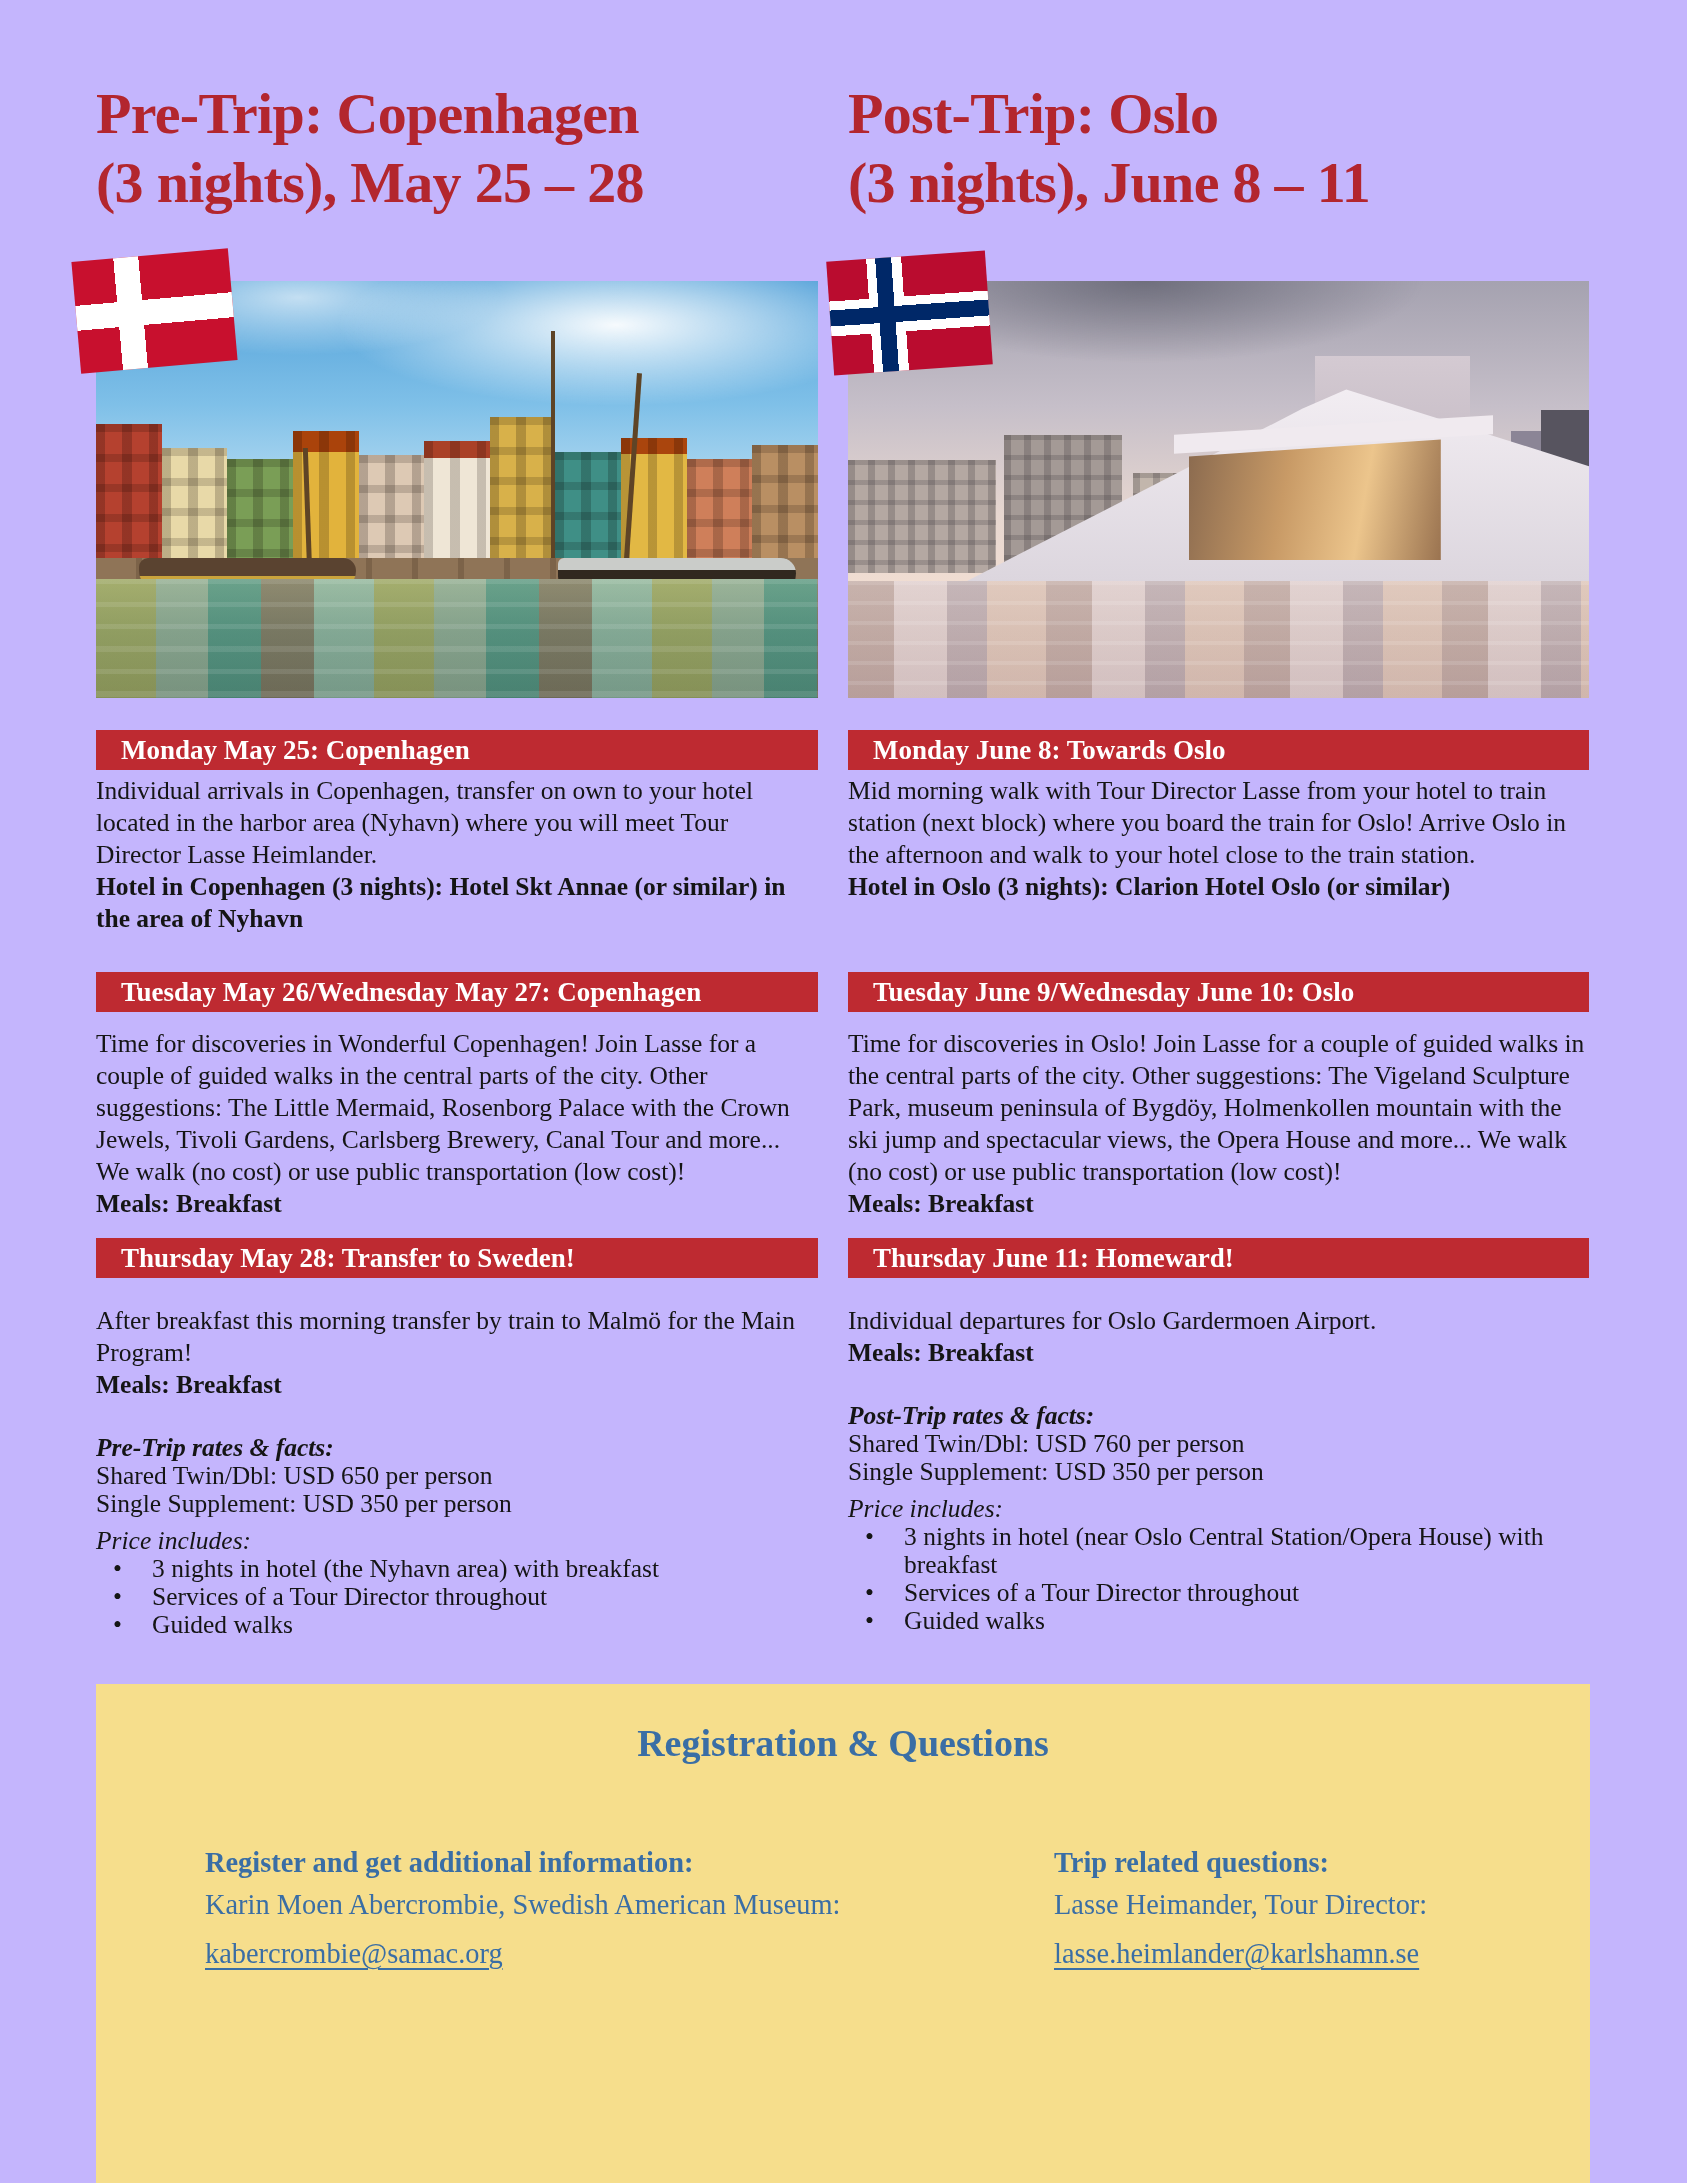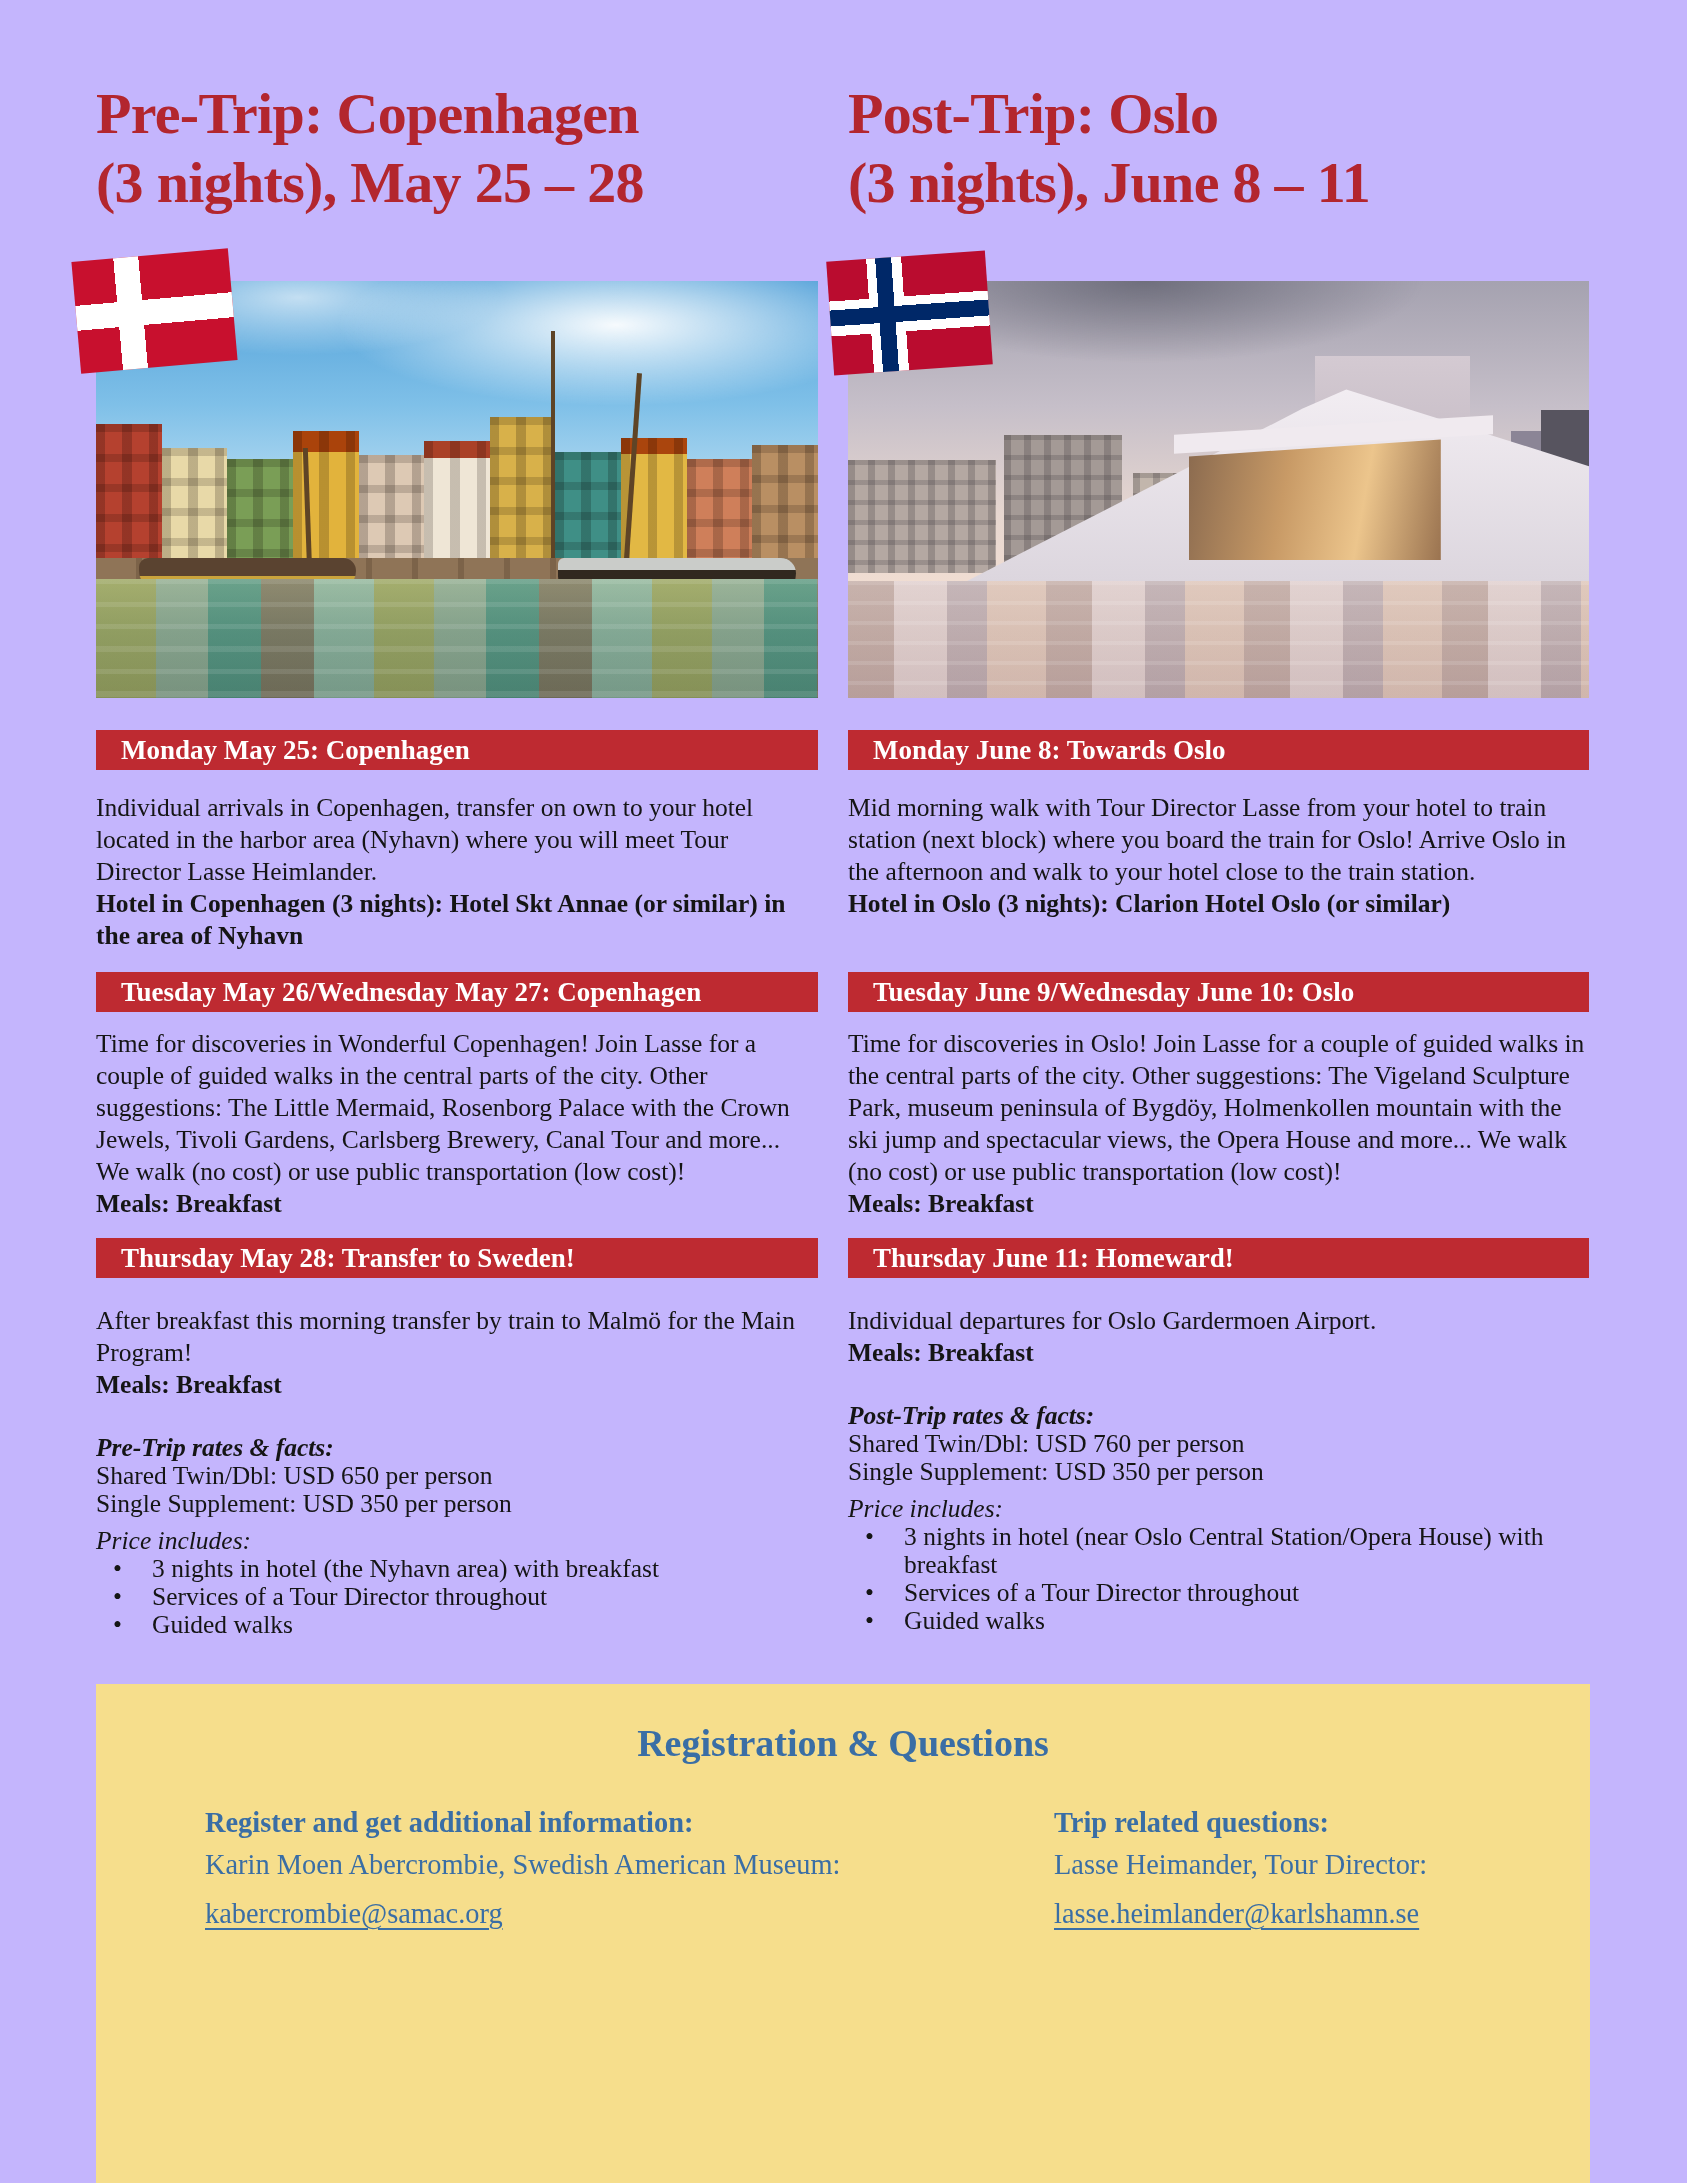--- a/index.html
+++ b/index.html
@@ -16,21 +16,21 @@
   }
   .title-cell { font-size:58px; line-height:69px; font-weight:bold; color:#b3262e; letter-spacing:-0.7px; }
   .photo-cell { position:relative; }
   .photo { position:relative; width:100%; height:417px; overflow:hidden; }
   .section-bar {
     background:#be2a31; color:#ffffff; display:flex; align-items:center;
     font-weight:bold; font-size:27px; padding-left:25px; box-sizing:border-box;
   }
   .body-cell { font-size:25.5px; line-height:32px; }
   .body-cell p { margin:0; }
-  .pad1 { padding-top:22px; }
+  .pad1 { padding-top:5px; }
   .pad2 { padding-top:16px; }
   .padtail { padding-top:26.5px; }
   .hotel-line { font-weight:bold; margin-top:18.5px; }
   .meals-line { font-weight:bold; margin-top:12px; }
   
   .rates { margin-top:33px; font-size:25.5px; line-height:28px; }
   .rates-heading { font-weight:bold; font-style:italic; }
   .includes-heading { font-style:italic; margin-top:9.3px; }
   ul.includes { list-style:none; margin:0; padding:0; }
   ul.includes li { position:relative; padding-left:56px; }
@@ -110,21 +110,21 @@
     background:
       repeating-linear-gradient(180deg, rgba(255,255,255,.12) 0 4px, rgba(0,0,0,0) 4px 20px),
       repeating-linear-gradient(90deg, rgba(150,118,96,.28) 0 46px, rgba(242,230,224,.30) 46px 99px,
         rgba(120,110,120,.22) 99px 139px, rgba(236,200,160,.30) 139px 198px),
       linear-gradient(180deg,#dbcaca,#cfbbbb 50%,#c4aeb1); }
   
   .reg-box { position:absolute; left:96px; top:1684px; width:1494px; height:508px;
     background:#f6de8c; color:#3a6ea5; box-sizing:border-box; }
   .reg-title { text-align:center; padding-top:37px; font-size:38px; line-height:44px; font-weight:bold; }
   .reg-grid { display:grid; grid-template-columns:849px auto; padding-left:109px; margin-top:41px; }
-  .reg-heading { font-weight:bold; font-size:28.4px; line-height:34px; }
+  .reg-heading { font-weight:bold; font-size:28.4px; line-height:34px;margin-top:40px; }
   .reg-name { font-size:28.4px; line-height:34px; margin-top:8px; }
   .reg-email { display:inline-block; font-size:28.4px; line-height:34px; margin-top:14.6px;
     text-decoration:underline; text-underline-offset:5.3px; text-decoration-thickness:2px; color:#3a6ea5; }
   .reg-bottom { display:grid; grid-template-columns:849px auto; padding-left:109px; margin-top:34px; }
   .deposit-line { font-size:28.4px; line-height:38px; }
   .welcome { font-size:44px; font-weight:bold; font-style:italic; padding-top:18.5px; }
 </style>
 </head>
 <body>
 

